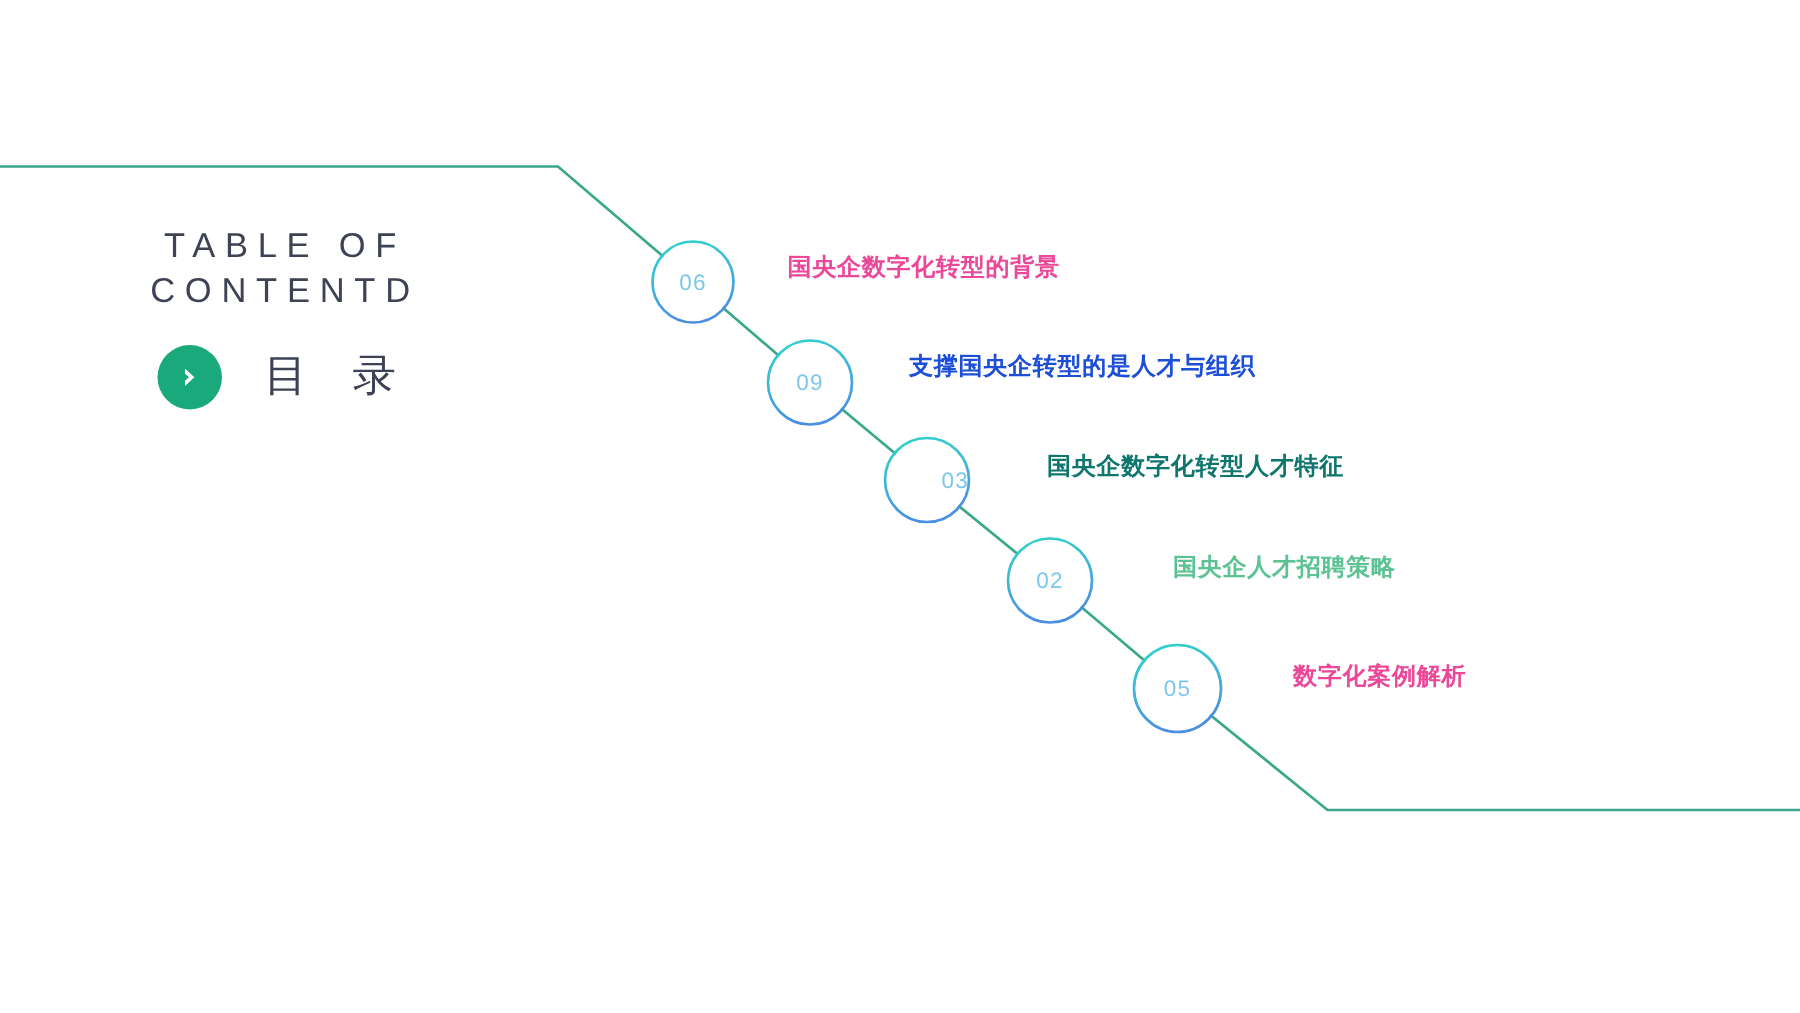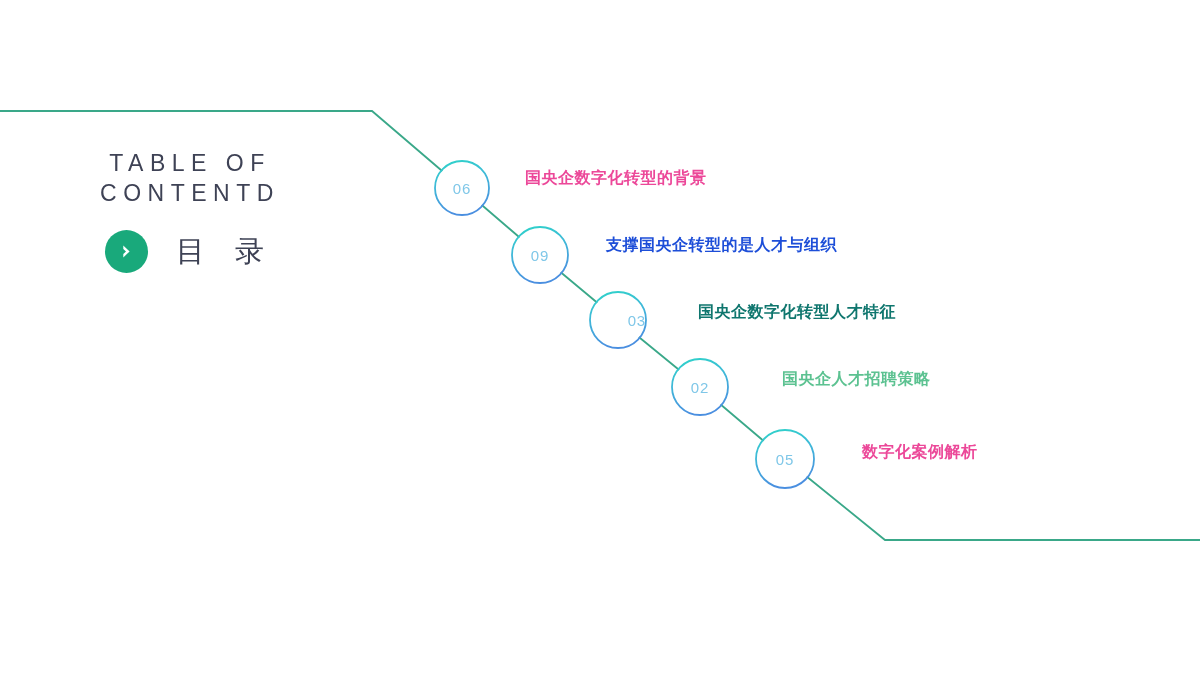--- a/index.html
+++ b/index.html
@@ -153,20 +153,20 @@
         <span class="node-num" style="color: rgb(127, 199, 232);">09</span>
       </div>
       <div class="item-label" style="left: 606px; top: 237px; color: #1d4ed8;">支撑国央企转型的是人才与组织</div>
       <div class="node" style="left: 590px; top: 292px; width: 56px; height: 56px; background: transparent; justify-content: flex-end;">
         <span class="node-num" style="color: rgb(127, 199, 232);">03</span>
       </div>
       <div class="item-label" style="left: 698px; top: 304px; color: #0f766e;">国央企数字化转型人才特征</div>
       <div class="node" style="left: 672px; top: 359px; width: 56px; height: 56px; background: transparent;">
         <span class="node-num" style="color: rgb(127, 199, 232);">02</span>
       </div>
-      <div class="item-label" style="left: 782px; top: 371px; color: rgb(92, 194, 145);">国央企人才招聘策略</div>
+      <div class="item-label" style="left: 782px; top: 371px; color: rgb(92, 194, 145); font-family: Liberation Mono, monospace;">国央企人才招聘策略</div>
       <div class="node" style="left: 756px; top: 430px; width: 58px; height: 58px; background: transparent; justify-content: center;">
         <span class="node-num" style="color: rgb(127, 199, 232);">05</span>
       </div>
       <div class="item-label" style="left: 862px; top: 444px; color: #ec4899;">数字化案例解析</div>
     </div>
 
 </div>
 
 </body></html>

